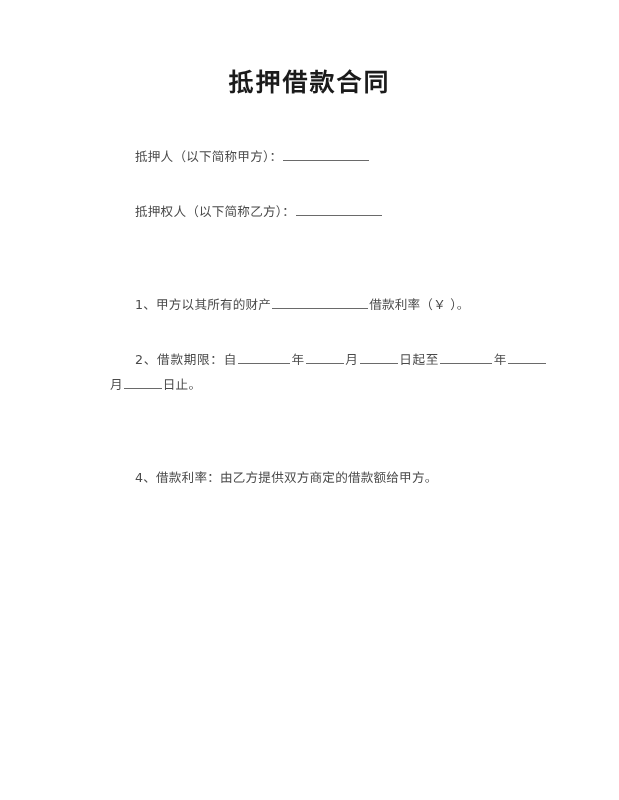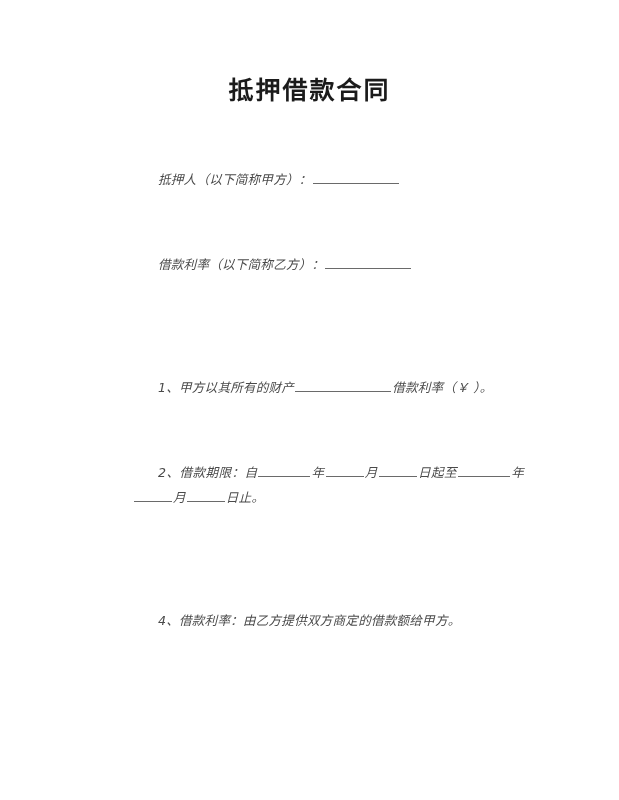--- a/index.html
+++ b/index.html
@@ -16,21 +16,21 @@
     color: #4a4a4a;
     -webkit-font-smoothing: antialiased;
   }
 
   .page {
     position: relative;
     width: 619px;
     height: 800px;
     box-sizing: border-box;
     background: #ffffff;
-    padding: 8px;
+    padding: 0;
   }
 
   .doc-title {
     text-align: center;
     font-size: 25px;
     font-weight: bold;
     color: #1b1b1b;
     letter-spacing: 2px;
     margin: 0;
     padding-top: 68px;
@@ -38,25 +38,24 @@
   }
 
   .body-block {
     padding: 0 72px 0 110px;
   }
 
   .para {
     font-size: 12.6px;
     line-height: 25px;
     color: #4a4a4a;
-    margin: 15px;
+    margin: 0;
     text-align: justify;
     letter-spacing: 0.2px;
     word-break: break-all;
-    font-style: italic;
   }
 
   .para.indent {
     text-indent: 25px;
   }
   .gap-md  { height: 30px; }
   .gap-lg  { height: 38px; }
   .gap-xl  { height: 46px; }
 
   .blank {
@@ -83,21 +82,21 @@
 
   <div class="body-block">
 
     <p class="para indent">
       <span>抵押人（以下简称甲方）：</span><span class="blank w-long"></span>
     </p>
 
     <div class="gap-md"></div>
 
     <p class="para indent">
-      <span>借款利率（以下简称乙方）：</span><span class="blank w-long"></span>
+      <span>抵押权人（以下简称乙方）：</span><span class="blank w-long"></span>
     </p>
 
     <div class="gap-md"></div>
 
 
     <div class="gap-lg"></div>
 
     <p class="para indent">
       <span>1、</span><span>甲方以其所有的财产</span><span class="blank w-amount"></span><span>借款利率（￥  ）。</span>
     </p>

